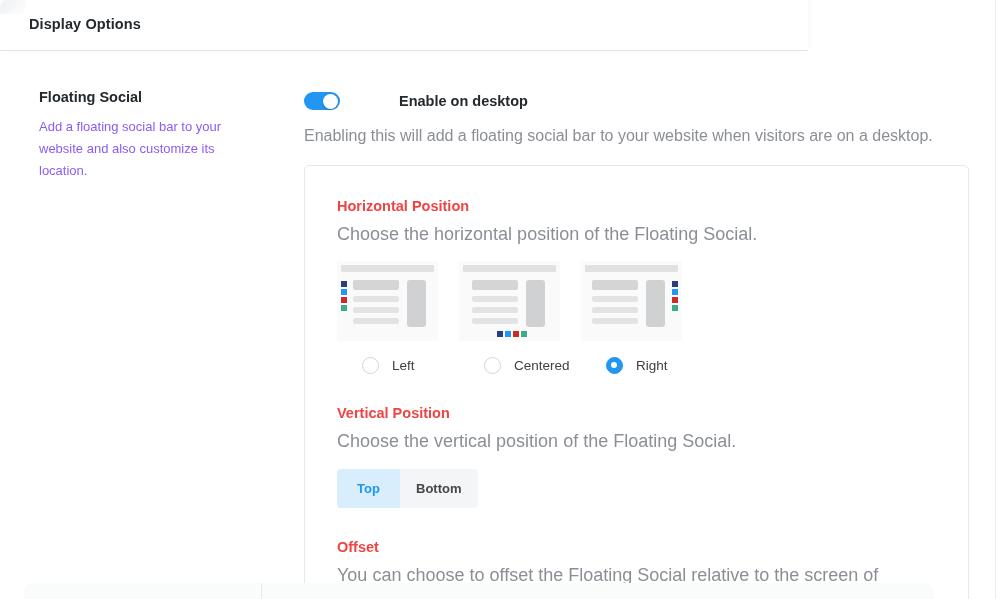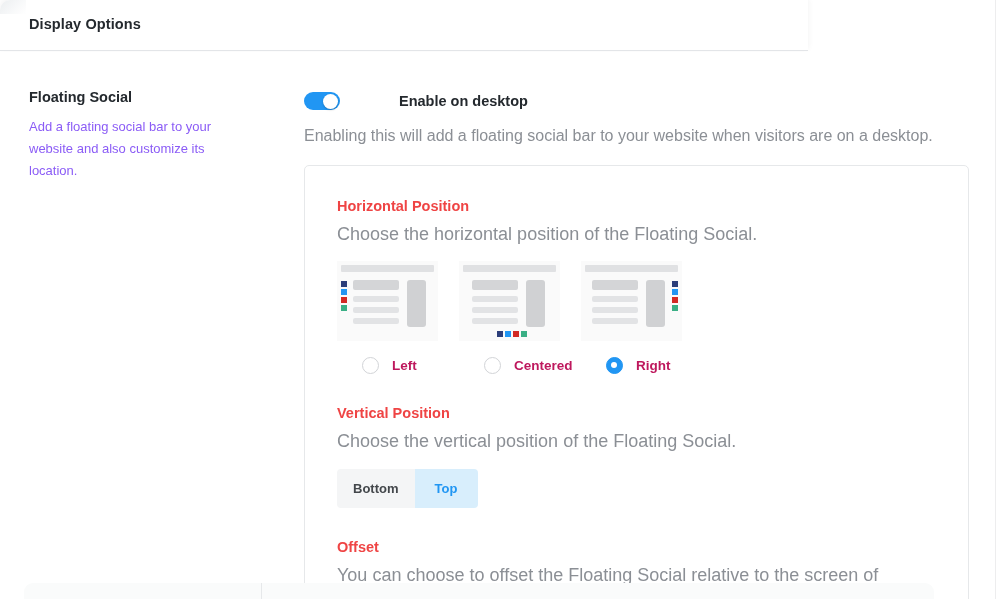--- a/index.html
+++ b/index.html
@@ -55,21 +55,21 @@
     position: absolute;
     left: 0;
     top: 52px;
     width: 1004px;
     height: 547px;
     background: #ffffff;
   }
 
   .section-sidebar {
     position: absolute;
-    left: 29px;
+    left: 39px;
     top: 36px;
     width: 210px;
   }
   .section-sidebar .sec-title {
     font-size: 14.5px;
     font-weight: bold;
     color: #24292e;
     line-height: 18px;
     margin-bottom: 10px;
   }
@@ -257,22 +257,22 @@
     content: "";
     position: absolute;
     left: 4.2px; top: 4.2px;
     width: 6px; height: 6px;
     border-radius: 50%;
     background: #ffffff;
   }
   .radio-label {
     margin-left: 13px;
     font-size: 13.5px;
-    font-weight: bold;
-    color: #be185d;
+    font-weight: normal;
+    color: #404040;
     text-align: center;
   }
 
   
   .segmented {
     display: inline-flex;
     margin-top: 18px;
     border-radius: 4px;
     overflow: hidden;
   }
@@ -440,22 +440,22 @@
 
           </div>
         </div>
 
         <div class="spacer-lg"></div>
 
         <div class="group">
           <div class="group-title">Vertical Position</div>
           <div class="group-desc">Choose the vertical position of the Floating Social.</div>
           <div class="segmented">
+            <button class="seg-btn active">Top</button>
             <button class="seg-btn">Bottom</button>
-            <button class="seg-btn active">Top</button>
           </div>
         </div>
 
         <div class="spacer-lg"></div>
 
         <div class="group">
           <div class="group-title">Offset</div>
           <div class="group-desc" style="width:584px">You can choose to offset the Floating Social relative to the screen of visitor's device or a specific CSS selector.</div>
         </div>
 

